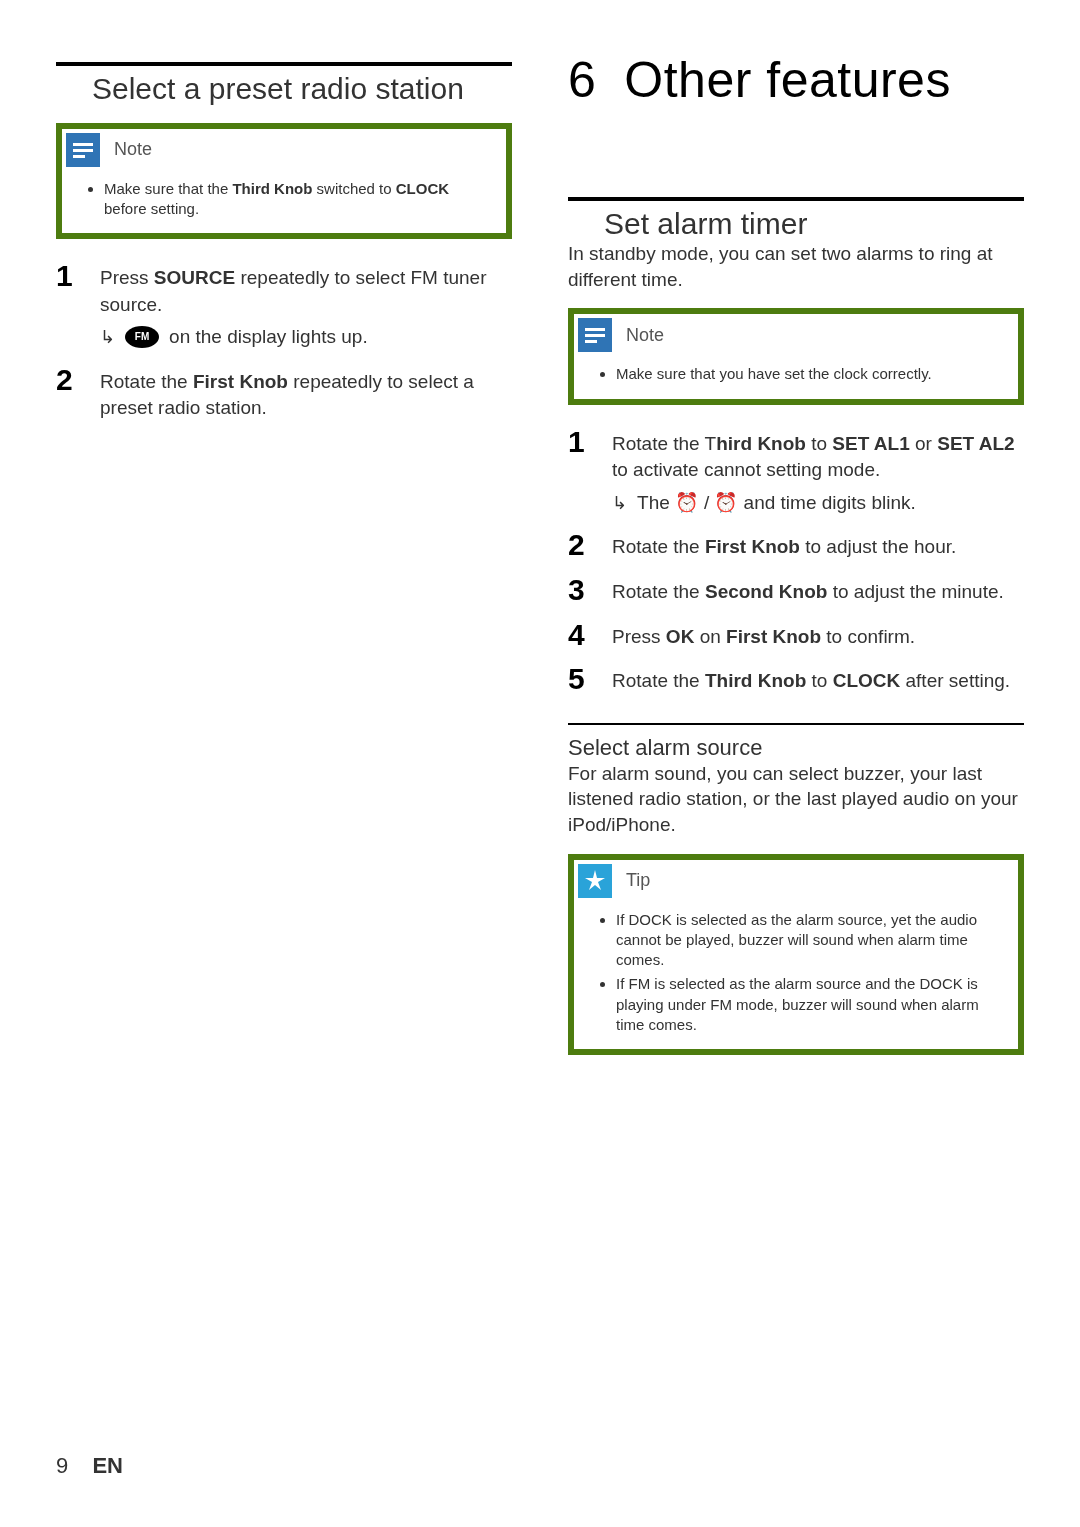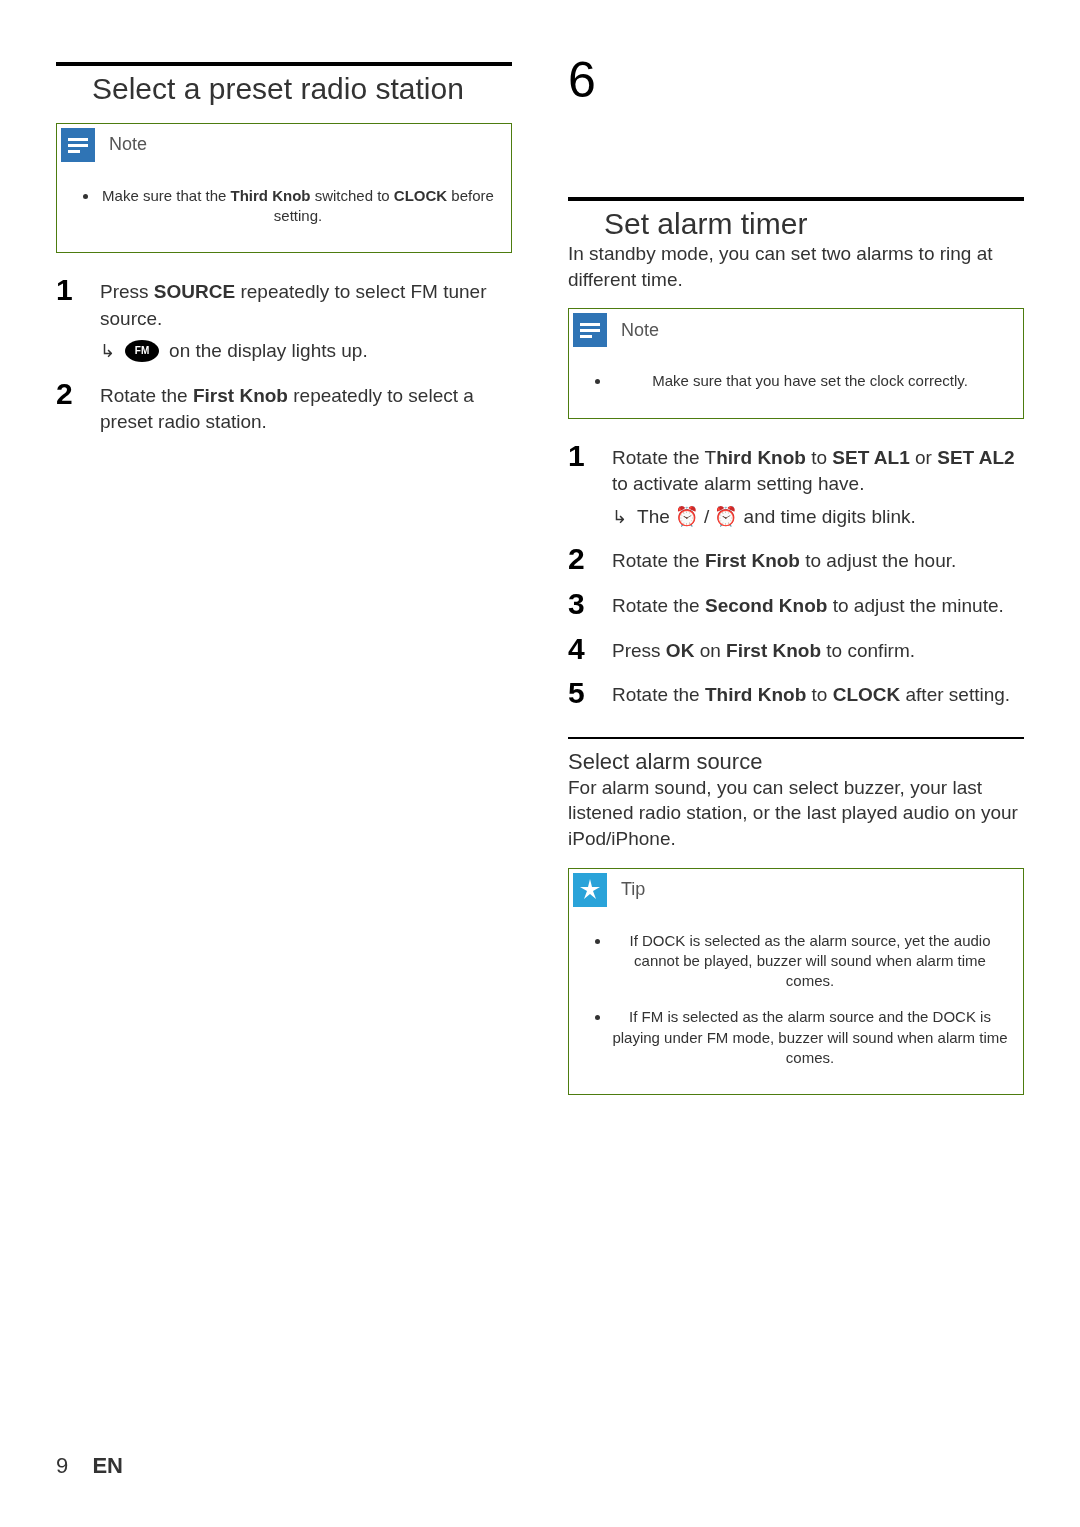--- a/index.html
+++ b/index.html
@@ -13,27 +13,27 @@
 
   h1.chapter { font-size: 50px; font-weight: 400; color: #000; line-height: 1.05; margin-top: -8px; letter-spacing: 0.5px; }
   .chapter-row { display: flex; align-items: baseline; gap: 28px; }
   .chapter-num { font-size: 50px; font-weight: 400; }
   h2.section { font-size: 30px; font-weight: 400; color: #333; line-height: 1.15; margin-top: 2px; margin-left: 36px; }
   h3.subsection { font-size: 22px; font-weight: 400; color: #333; margin-top: 0; }
 
   p.body { font-size: 19px; font-weight: 300; line-height: 1.35; color: #333; }
 
   
-  .callout { border: 1px solid #4d7c0f; margin-top: 16px; background: #fff; }
+  .callout { border: 6px solid #4d7c0f; margin-top: 16px; background: #fff; }
   .callout .hdr { display: flex; align-items: center; gap: 14px; padding: 4px 0 4px 4px; }
   .callout .icon { width: 34px; height: 34px; display: flex; align-items: center; justify-content: center; }
   .callout .hdr .label { font-size: 18px; color: #555; }
   .callout .body { padding: 4px 14px 10px 14px; }
   .callout ul { list-style: disc; padding-left: 28px; }
-  .callout li { font-size: 15px; line-height: 1.35; color: #333; margin: 16px 0; text-align: center; }
+  .callout li { font-size: 15px; line-height: 1.35; color: #333; margin: 4px 0; }
   .b { font-weight: 600; }
 
   
   ol.steps { list-style: none; margin-top: 22px; }
   ol.steps > li { display: flex; gap: 22px; margin-bottom: 14px; }
   ol.steps .num { font-size: 30px; font-weight: 600; color: #000; line-height: 1; min-width: 22px; font-family: "Gill Sans", "Gill Sans MT", sans-serif; }
   ol.steps .txt { font-size: 19px; font-weight: 300; line-height: 1.4; color: #333; flex: 1; padding-top: 4px; }
   .result { display: flex; align-items: center; gap: 10px; margin-top: 6px; }
   .result-arrow { font-size: 18px; line-height: 1; }
   .fm-badge { display: inline-flex; width: 34px; height: 22px; border-radius: 50%; background: #000; color: #fff; align-items: center; justify-content: center; font-size: 10px; font-weight: 700; }
@@ -91,20 +91,21 @@
             <span>Rotate the </span><span class="b">First Knob</span><span> repeatedly to select a preset radio station.</span>
           </div>
         </li>
       </ol>
     </div>
 
     <div class="col">
       <h1 class="chapter">
         <span class="chapter-row">
           <span class="chapter-num">6</span>
+          <span>Other features</span>
         </span>
       </h1>
 
       <div style="height:90px"></div>
       <div class="rule-top-thick"></div>
       <h2 class="section">Set alarm timer</h2>
       <p class="body">In standby mode, you can set two alarms to ring at different time.</p>
 
       <div class="callout">
         <div class="hdr">
@@ -122,21 +123,21 @@
           <ul>
             <li>Make sure that you have set the clock correctly.</li>
           </ul>
         </div>
       </div>
 
       <ol class="steps">
         <li>
           <span class="num">1</span>
           <div class="txt">
-            <span>Rotate the T</span><span class="b">hird Knob</span><span> to </span><span class="b">SET AL1</span><span> or </span><span class="b">SET AL2</span><span> to activate alarm setting have.</span>
+            <span>Rotate the T</span><span class="b">hird Knob</span><span> to </span><span class="b">SET AL1</span><span> or </span><span class="b">SET AL2</span><span> to activate cannot setting mode.</span>
             <div class="result">
               <span class="result-arrow">↳</span>
               <span>
                 <span>The </span><span>⏰</span> / <span>⏰</span><span> and time digits blink.</span>
               </span>
             </div>
           </div>
         </li>
         <li>
           <span class="num">2</span>

